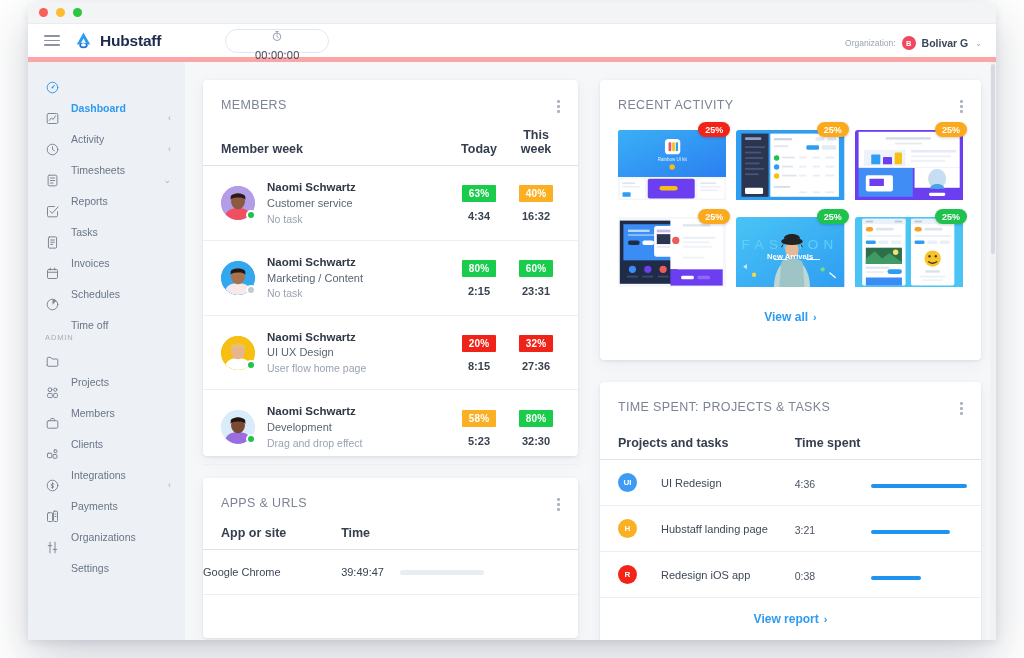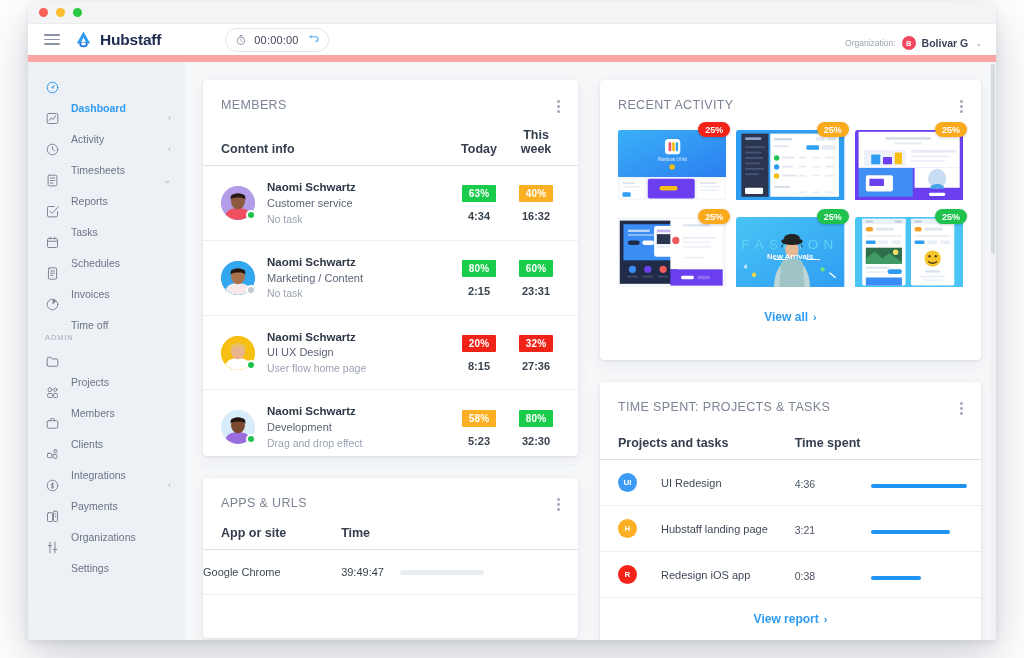--- a/index.html
+++ b/index.html
@@ -31,41 +31,42 @@
   .dot { width: 9px; height: 9px; border-radius: 50%; margin-right: 8px; }
   .dot.red { background: #f95e57; }
   .dot.yellow { background: #fbbd2e; }
   .dot.green { background: #2ac840; }
 
   
   .topbar {
     height: 38px;
     background: #ffffff;
     display: flex; align-items: center;
-    border-bottom: 7px solid #fca5a5;
+    border-bottom: 5px solid #fca5a5;
     position: relative;
   }
   .hamburger {
     width: 16px; margin-left: 16px; margin-right: 14px;
     display: flex; flex-direction: column; gap: 3px;
     cursor: pointer;
   }
   .hamburger span { display: block; height: 1.6px; background: #8b93a3; border-radius: 1px; }
 
   .brand { display: flex; align-items: center; gap: 7px; }
   .brand-mark { width: 19px; height: 19px; }
   .brand-text { font-size: 15.5px; font-weight: 700; color: #1b2martin; color: #1d2b4f; letter-spacing: -0.2px; }
 
   .timer {
     margin-left: 64px;
     height: 24px; min-width: 104px;
     border: 1px solid #e3e7ed; border-radius: 13px;
     display: flex; align-items: center; gap: 7px;
     padding: 0 9px;
     background: #fff;
+    flex-direction: column;
   }
   .timer-clock { width: 12px; height: 12px; flex: none; }
   .timer-val { font-size: 11px; color: #3c4757; letter-spacing: .2px; }
   .timer-play { width: 11px; height: 11px; flex: none; margin-left: 2px; }
 
   .org {
     position: absolute; right: 14px; top: 0; height: 38px;
     display: flex; align-items: center; gap: 6px;
   }
   .org-label { font-size: 8.5px; color: #9aa2b1; }
@@ -326,32 +327,32 @@
         </div>
         <div class="nav-item">
           <svg class="nav-ico" viewBox="0 0 24 24">
             <path d="M20 12.5 V18.5 A2 2 0 0 1 18 20.5 H6 A2 2 0 0 1 4 18.5 V6 A2 2 0 0 1 6 4 H15" fill="none" stroke="#7e8795" stroke-width="1.6" stroke-linecap="round" stroke-linejoin="round"></path>
             <path d="M8 11.5 L11.5 15 L21 4.5" fill="none" stroke="#7e8795" stroke-width="1.6" stroke-linecap="round" stroke-linejoin="round"></path>
           </svg>
           <span class="nav-label">Tasks</span>
         </div>
         <div class="nav-item">
           <svg class="nav-ico" viewBox="0 0 24 24">
+            <rect x="5.5" y="3" width="13" height="18" rx="1.8" fill="none" stroke="#7e8795" stroke-width="1.6" stroke-linecap="round" stroke-linejoin="round"></rect>
+            <path d="M9 8 H15 M9 11.5 H15 M9 15 H12.5" fill="none" stroke="#7e8795" stroke-width="1.6" stroke-linecap="round" stroke-linejoin="round"></path>
+          </svg>
+          <span class="nav-label">Invoices</span>
+        </div>
+        <div class="nav-item">
+          <svg class="nav-ico" viewBox="0 0 24 24">
             <rect x="4" y="5.5" width="16" height="14.5" rx="2" fill="none" stroke="#7e8795" stroke-width="1.6" stroke-linecap="round" stroke-linejoin="round"></rect>
             <path d="M4 10 H20" fill="none" stroke="#7e8795" stroke-width="1.6" stroke-linecap="round" stroke-linejoin="round"></path>
             <path d="M8.5 3.5 V6.5 M15.5 3.5 V6.5" fill="none" stroke="#7e8795" stroke-width="1.6" stroke-linecap="round" stroke-linejoin="round"></path>
           </svg>
           <span class="nav-label">Schedules</span>
-        </div>
-        <div class="nav-item">
-          <svg class="nav-ico" viewBox="0 0 24 24">
-            <rect x="5.5" y="3" width="13" height="18" rx="1.8" fill="none" stroke="#7e8795" stroke-width="1.6" stroke-linecap="round" stroke-linejoin="round"></rect>
-            <path d="M9 8 H15 M9 11.5 H15 M9 15 H12.5" fill="none" stroke="#7e8795" stroke-width="1.6" stroke-linecap="round" stroke-linejoin="round"></path>
-          </svg>
-          <span class="nav-label">Invoices</span>
         </div>
         <div class="nav-item">
           <svg class="nav-ico" viewBox="0 0 24 24">
             <circle cx="12" cy="12" r="8.5" fill="none" stroke="#7e8795" stroke-width="1.6" stroke-linecap="round" stroke-linejoin="round"></circle>
             <path d="M12 12 V3.5 A8.5 8.5 0 0 1 18 6.2 Z" fill="#7e8795" stroke="none"></path>
           </svg>
           <span class="nav-label">Time off</span>
         </div>
         <div class="nav-group">ADMIN</div>
         <div class="nav-item">
@@ -416,21 +417,21 @@
         <div class="card" style="height:376px;">
           <div class="card-title">MEMBERS</div>
           <div class="kebab">
               <i></i>
               <i></i>
               <i></i>
             </div>
           <table class="tbl">
             <thead>
                 <tr class="thead-row">
-              <th style="padding-left:18px;">Content info</th>
+              <th style="padding-left:18px;">Member week</th>
               <th class="num col-num">Today</th>
               <th class="num col-num" style="padding-right:18px;">
                 <span>This week</span>
               </th>
             </tr>
               </thead>
             <tbody id="members-body">
                 <tr>
                   <td>
          <div class="mcell">

